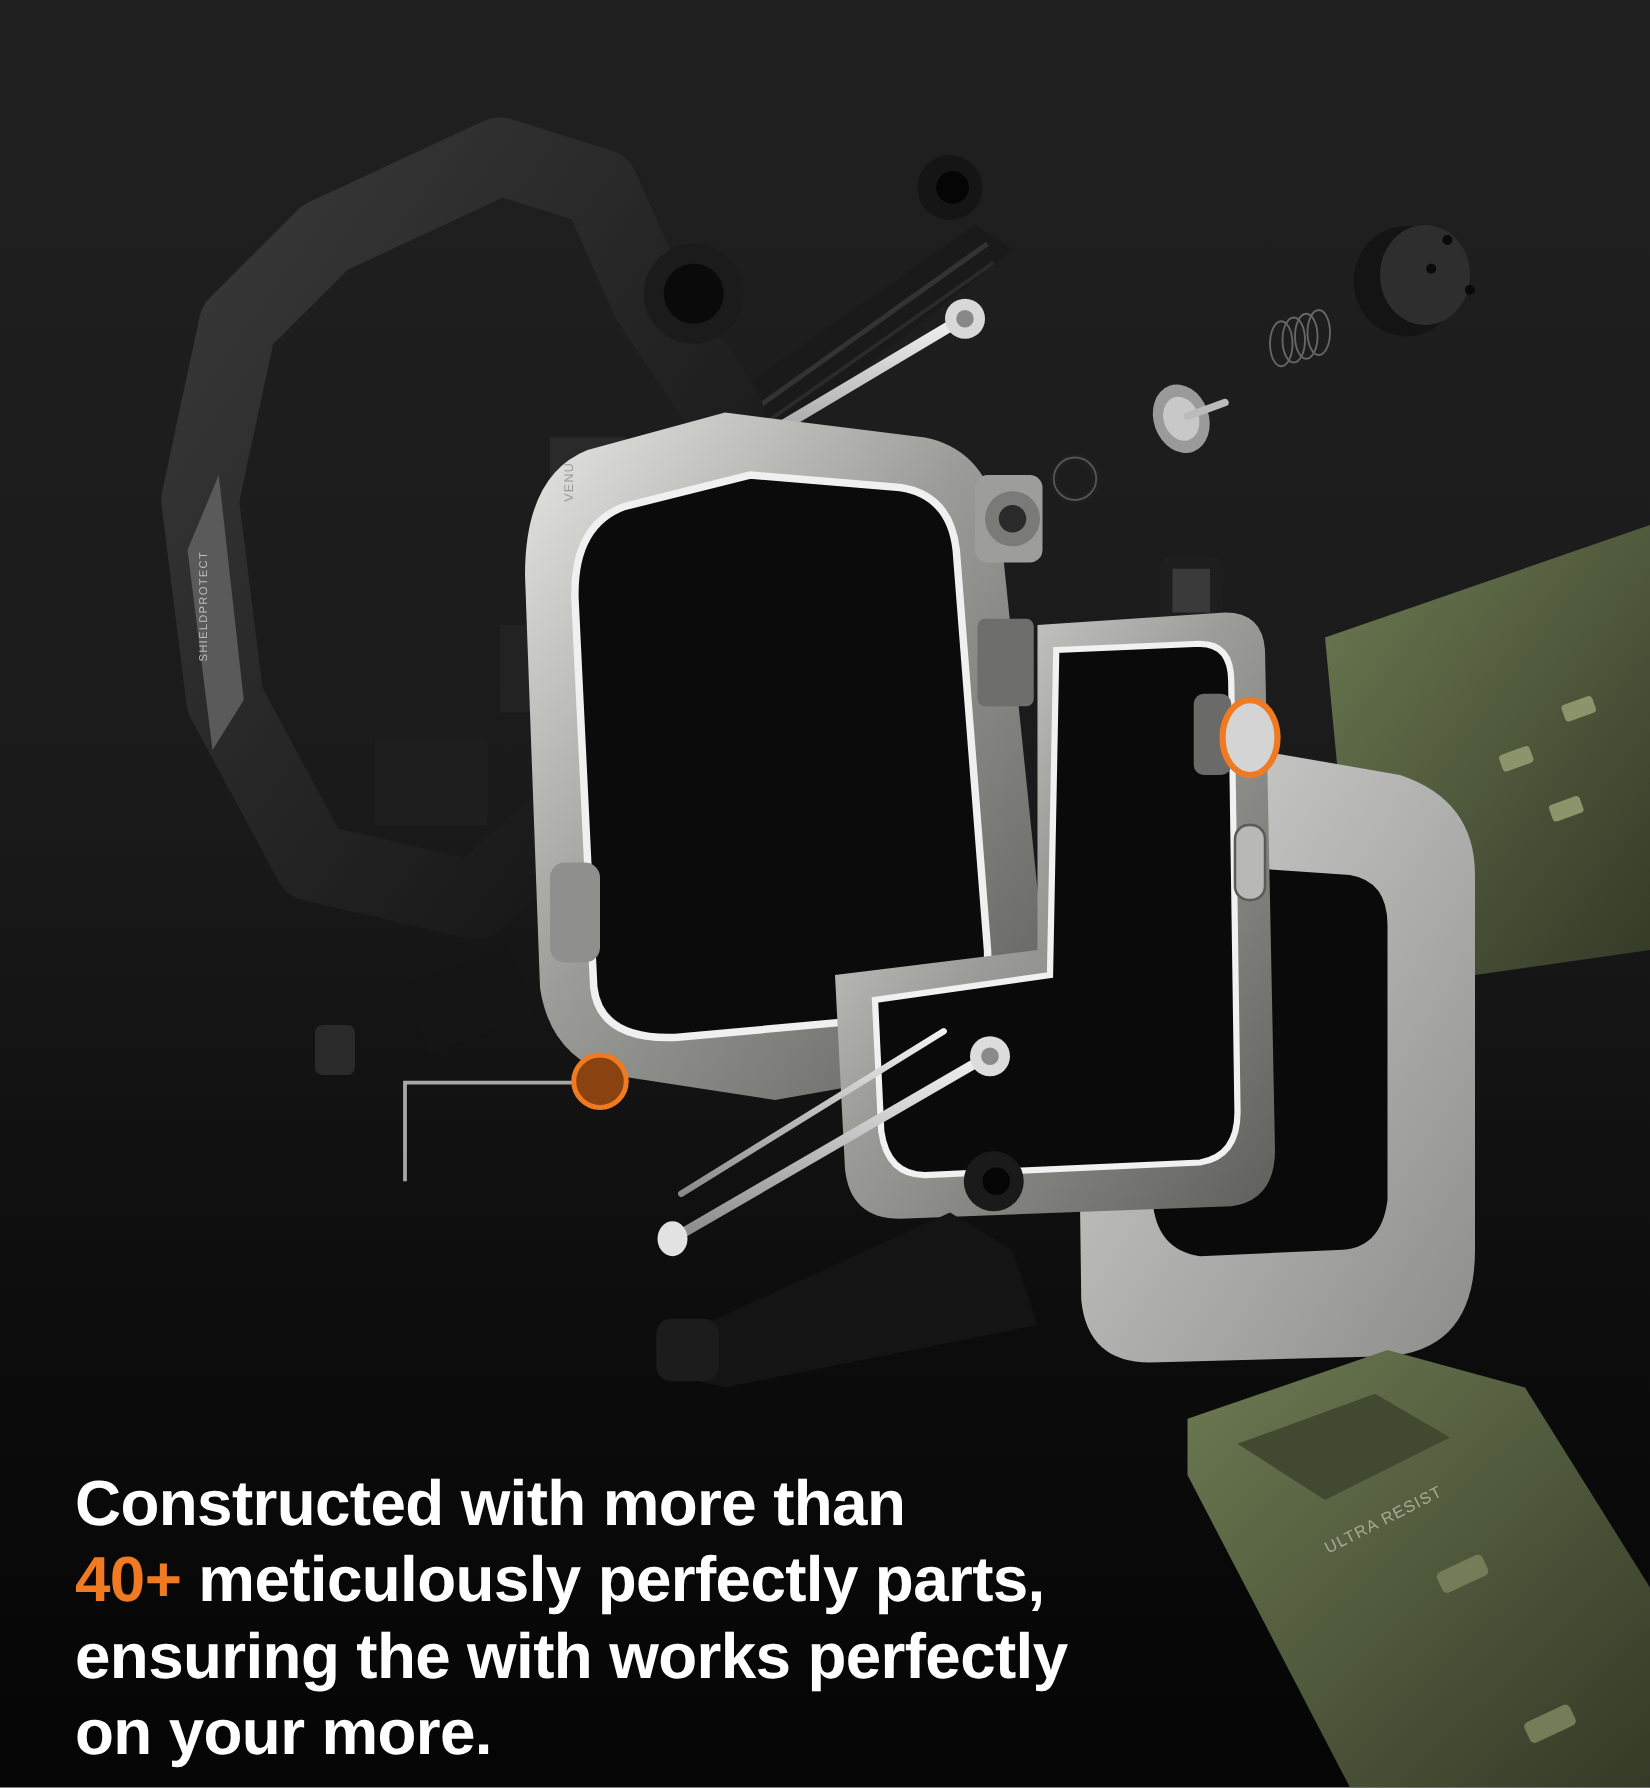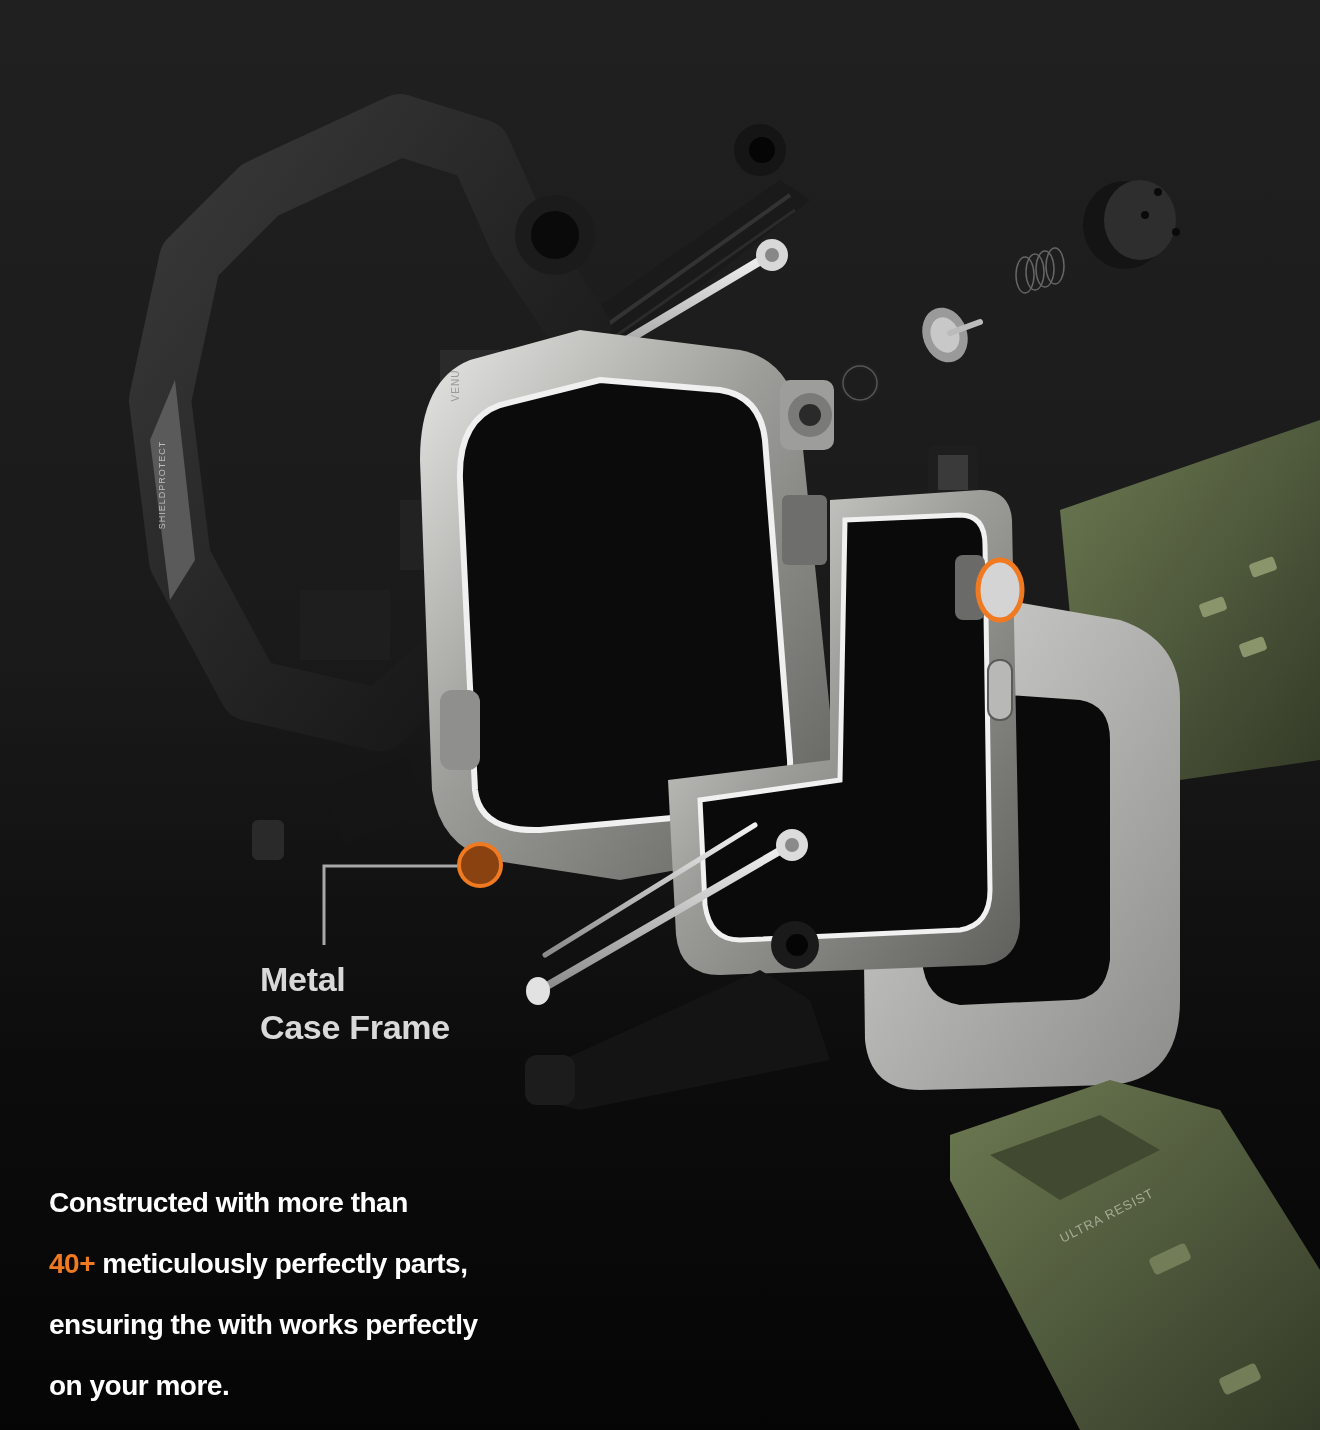--- a/index.html
+++ b/index.html
@@ -10,22 +10,22 @@
       position: relative;
     }
     .stage { position: absolute; left: 0; top: 0; width: 1320px; height: 1430px; }
     .stage svg { position: absolute; left: 0; top: 0; }
     .callout-label {
       position: absolute; left: 260px; top: 955px;
       color: #d9d9d9; font-weight: bold; font-size: 34px; line-height: 48px;
       letter-spacing: -0.3px;
     }
     .headline {
-      position: absolute; left: 49px; top: 1172px;
-      color: #ffffff; font-weight: bold; font-size: 28px; line-height: 61px;
+      position: absolute; left: 60px; top: 1172px;
+      color: #ffffff; font-weight: bold; font-size: 51px; line-height: 61px;
       letter-spacing: -0.5px;
     }
     .headline .accent { color: #f07a22; }
     .engraving {
       position: absolute; color: #9aa08a; font-size: 12px; letter-spacing: 1px;
       font-family: "Liberation Sans", sans-serif;
     }
     .engraving.band { left: 1055px; top: 1208px; transform: rotate(-27deg); color: #a5aa95; font-size: 13px; }
     .engraving.bumper { left: 118px; top: 480px; transform: rotate(-90deg); color: #bdbdbd; font-size: 9px; }
     .engraving.venu { left: 440px; top: 380px; transform: rotate(-90deg); color: #9a9a9a; font-size: 10px; }
@@ -171,24 +171,20 @@
       <path d="M990 1155 L1100 1115 L1160 1150 L1060 1200 Z" fill="#414a30"></path>
       <rect x="1150" y="1250" width="40" height="18" rx="4" fill="#737d58" transform="rotate(-25 1170 1259)"></rect>
       <rect x="1220" y="1370" width="40" height="18" rx="4" fill="#737d58" transform="rotate(-25 1240 1379)"></rect>
     </g>
   </svg>
 
   <span class="engraving bumper">SHIELDPROTECT</span>
   <span class="engraving venu">VENU</span>
   <span class="engraving band">ULTRA RESIST</span>
 
-  <div class="callout-label">
-    <div>Metal</div>
-    <div>Case Frame</div>
-  </div>
 
   <div class="headline">
     <div>Constructed with more than</div>
     <div><span class="accent">40+</span><span> meticulously perfectly parts,</span></div>
     <div>ensuring the with works perfectly</div>
     <div>on your more.</div>
   </div>
 </div>
 
 </body></html>

